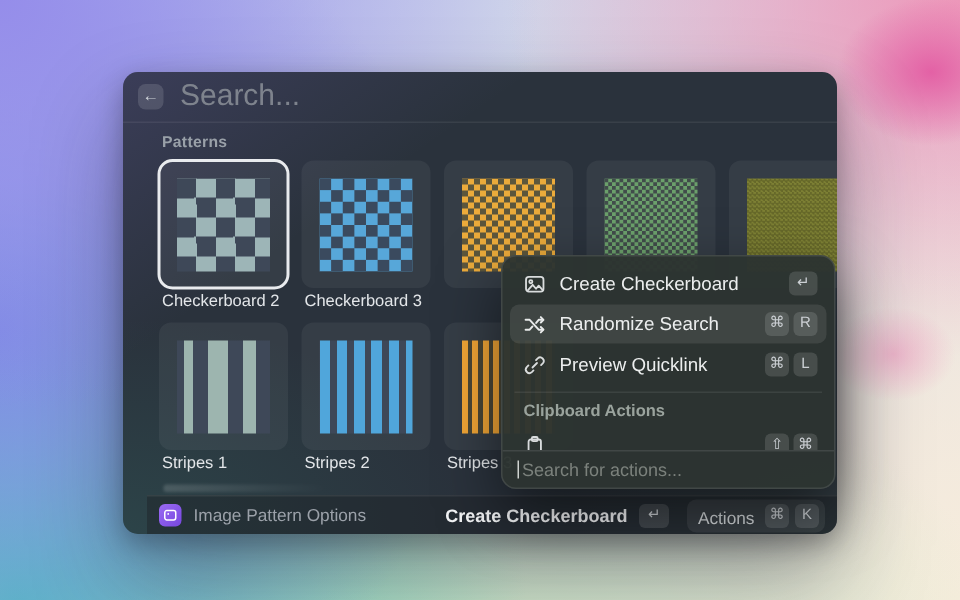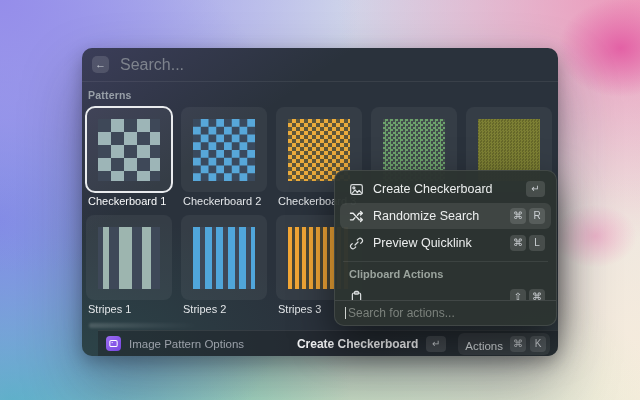--- a/index.html
+++ b/index.html
@@ -21,22 +21,22 @@
     box-shadow:0 30px 60px rgba(25,25,50,0.40), 0 6px 18px rgba(0,0,0,0.28); }
   .window::before { content:""; position:absolute; inset:0; pointer-events:none; z-index:0;
     background:
       linear-gradient(145deg, rgba(126,106,202,0.20), transparent 30%),
       radial-gradient(320px 200px at 0% 100%, rgba(56,160,138,0.16), transparent 72%),
       radial-gradient(300px 170px at 100% 100%, rgba(120,150,110,0.10), transparent 72%); }
   .header { position:relative; z-index:1; height:34px; display:flex; align-items:center;
     padding:0 10px; border-bottom:1px solid rgba(255,255,255,0.07); }
   .back-btn { width:17px; height:17px; border-radius:5px; background:rgba(255,255,255,0.13);
     display:flex; align-items:center; justify-content:center; color:#cdd2d8; font-size:11px; line-height:1; }
-  .search-ph { margin-left:11px; color:#7e838d; font-size:16px; }
-  .content { position:relative; z-index:1; padding:5px 4px 0; }
+  .search-ph { margin-left:11px; color:#7e838d; font-size:20px; }
+  .content { position:relative; z-index:1; padding:5px 24px 0; }
   .section-label { color:#99a0a8; font-size:10.5px; font-weight:700; letter-spacing:0.2px; margin:2px 0 6px 2px; }
   .grid-row { display:flex; gap:9px; }
   .tile { width:86px; height:85px; border-radius:8px; background:rgba(255,255,255,0.055);
     display:flex; align-items:center; justify-content:center; position:relative; flex:none; }
   .tile.selected::after { content:""; position:absolute; inset:-1px; border:2px solid #e9ebee; border-radius:10px; }
   .pattern { width:62px; height:62px; }
   .labels-row { display:flex; gap:9px; margin:3px 0 8px; }
   .tile-label { width:86px; flex:none; padding-left:2px; color:#e3e6e9; font-size:11px; line-height:12px;
     white-space:nowrap; overflow:hidden; }
   .smudge { height:5px; width:110px; margin:7px 0 0 3px; border-radius:2px; opacity:0.30; filter:blur(1px);
@@ -95,21 +95,20 @@
           <div class="pattern" style="background: repeating-conic-gradient(rgb(236, 171, 59) 0%, rgb(236, 171, 59) 25%, rgb(92, 86, 60) 0%, rgb(92, 86, 60) 50%) 0% 0% / 8px 8px;"></div>
         </div>
       <div class="tile">
           <div class="pattern" style="background: repeating-conic-gradient(rgb(107, 160, 107) 0%, rgb(107, 160, 107) 25%, rgb(65, 76, 75) 0%, rgb(65, 76, 75) 50%) 0% 0% / 5px 5px;"></div>
         </div>
       <div class="tile">
           <div class="pattern" style="background: repeating-conic-gradient(rgb(125, 128, 52) 0%, rgb(125, 128, 52) 25%, rgb(102, 104, 41) 0%, rgb(102, 104, 41) 50%) 0% 0% / 3px 3px;"></div>
         </div>
     </div>
     <div class="labels-row">
-      <div class="tile-label" style="color:#fafbfc">Checkerboard 1</div>
       <div class="tile-label">Checkerboard 2</div>
       <div class="tile-label">Checkerboard 3</div>
       <div class="tile-label"></div>
       <div class="tile-label"></div>
     </div>
 
     <div class="grid-row">
       <div class="tile">
           <div class="pattern" style="background: linear-gradient(90deg, rgb(62, 72, 88) 0px, rgb(62, 72, 88) 5px, rgb(157, 181, 175) 5px, rgb(157, 181, 175) 11px, rgb(62, 72, 88) 11px, rgb(62, 72, 88) 21px, rgb(157, 181, 175) 21px, rgb(157, 181, 175) 34px, rgb(62, 72, 88) 34px, rgb(62, 72, 88) 44px, rgb(157, 181, 175) 44px, rgb(157, 181, 175) 53px, rgb(62, 72, 88) 53px, rgb(62, 72, 88) 62px);"></div>
         </div>

